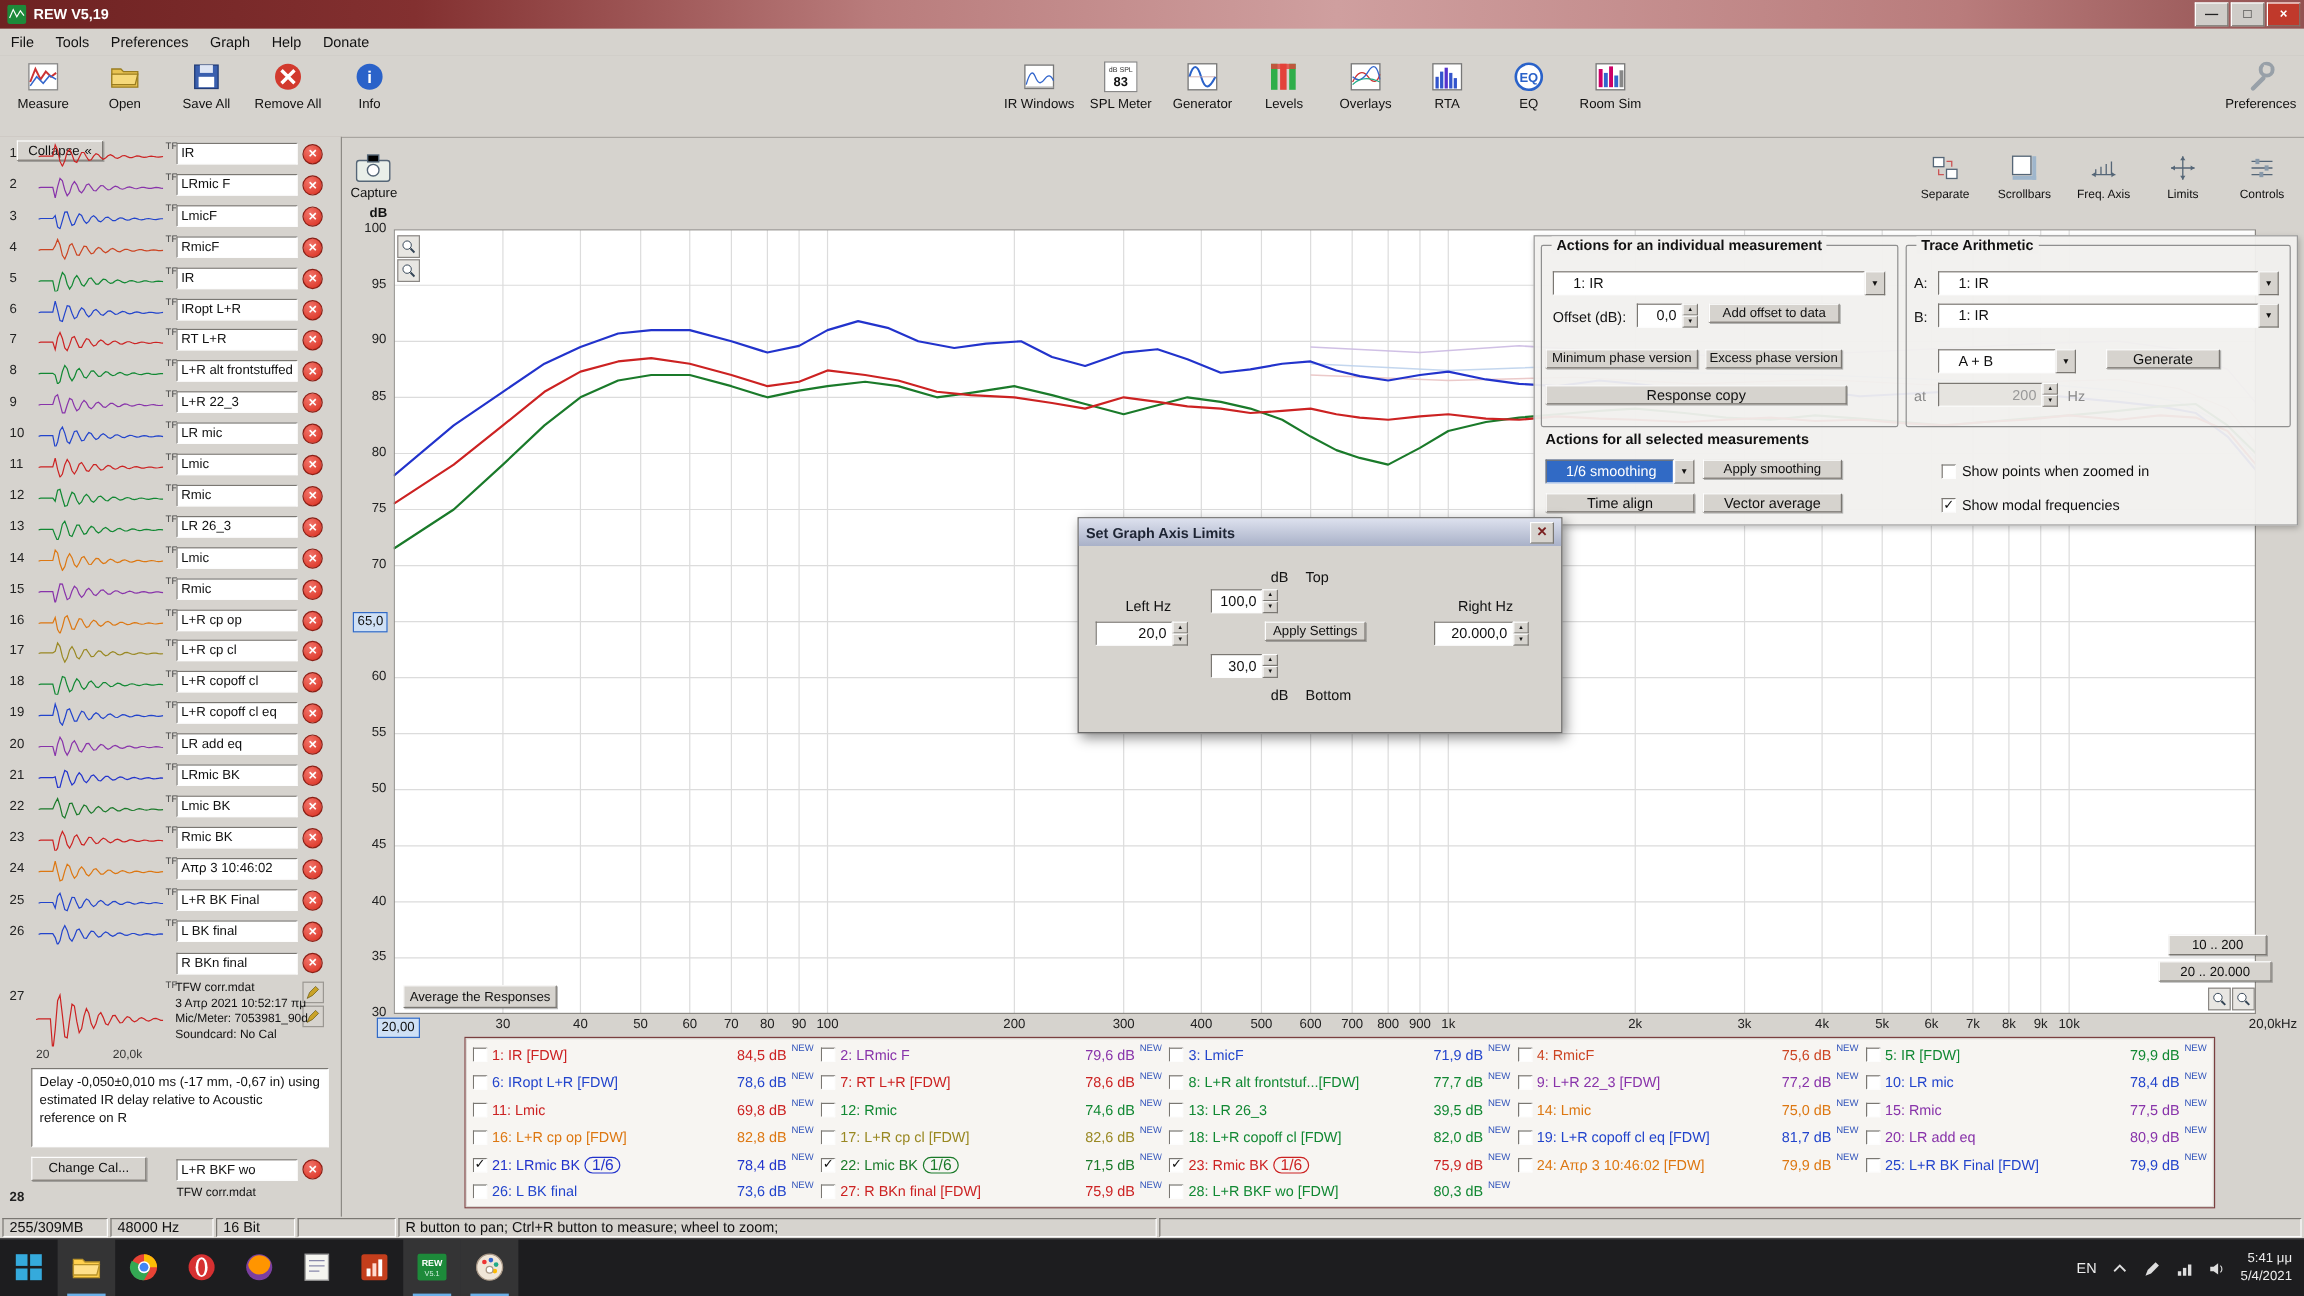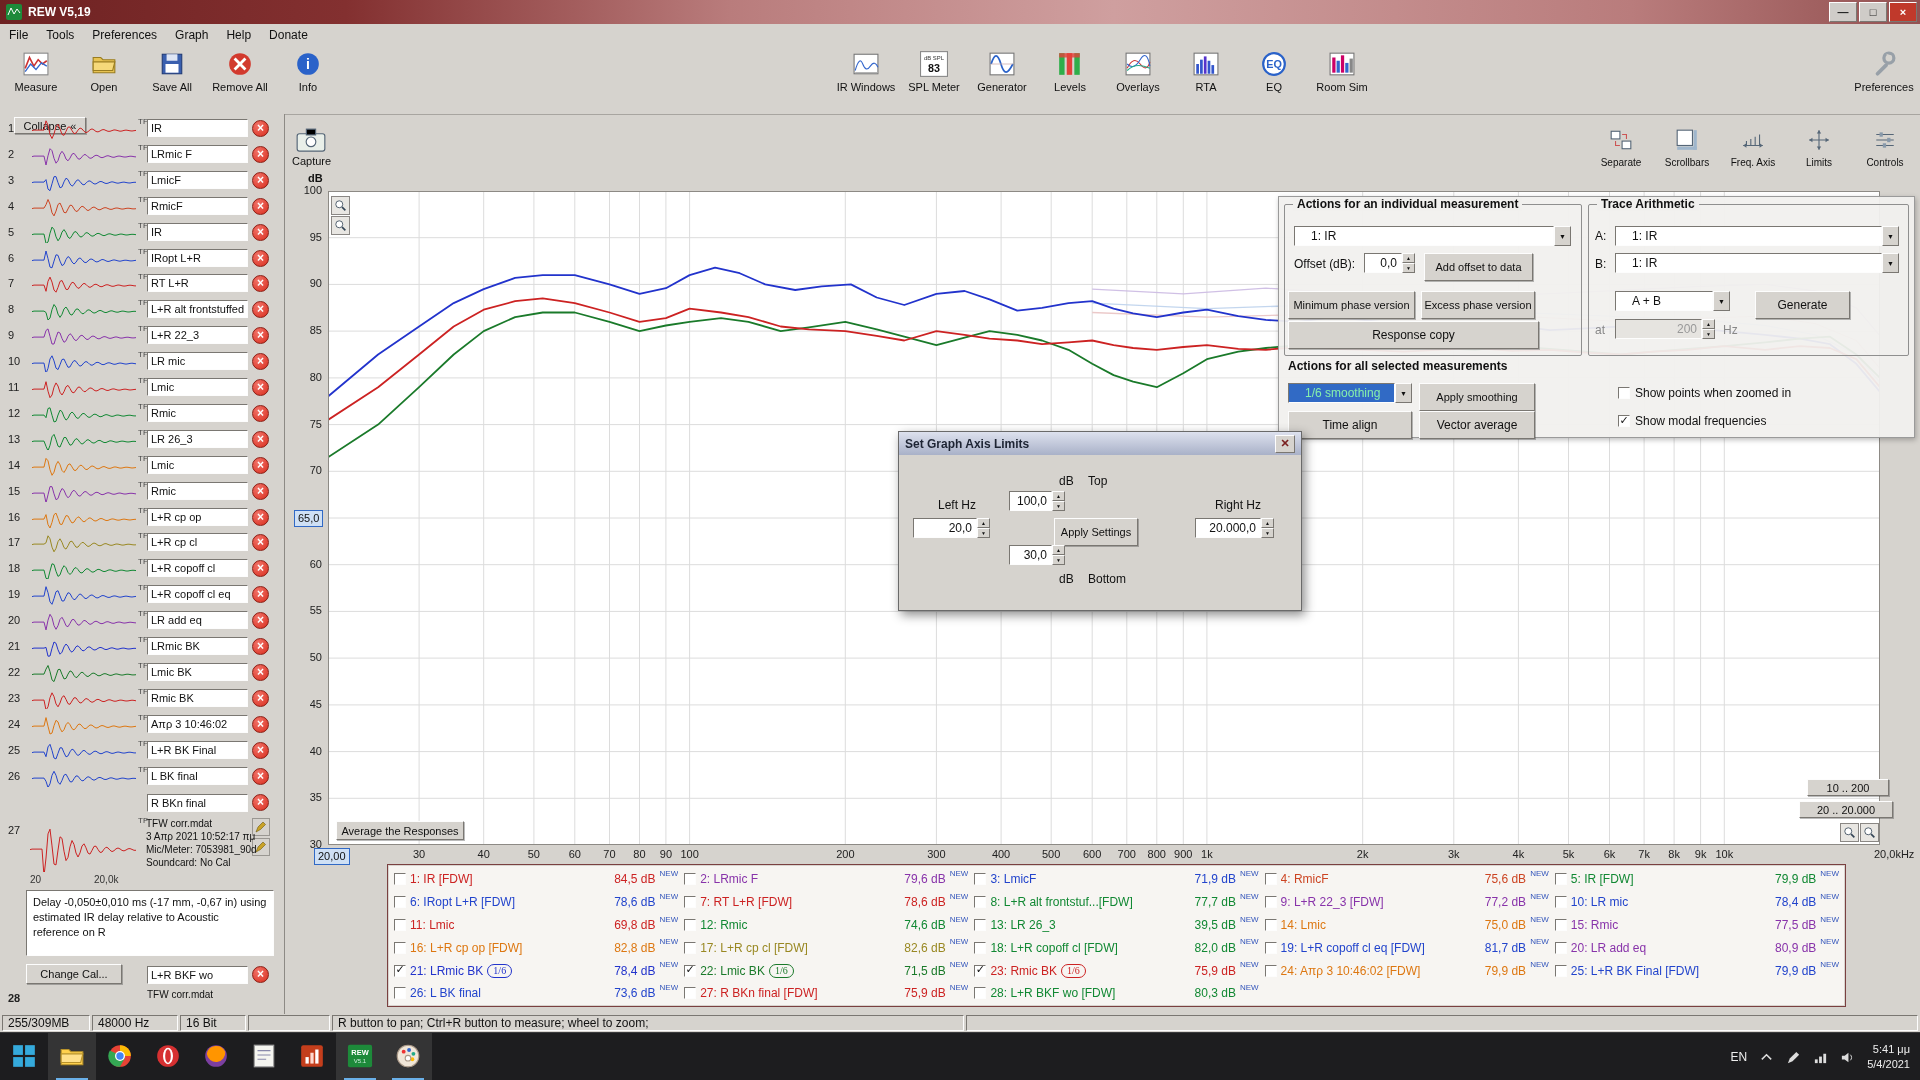--- a/index.html
+++ b/index.html
@@ -1,21 +1,21 @@
 <!DOCTYPE html>
 <html><head>
 <meta charset="utf-8">
 <style>
   html,body{margin:0;padding:0;background:#000;}
   #app{position:relative;width:1920px;height:1080px;background:#d6d3ce;overflow:hidden;
        font-family:"Liberation Sans",sans-serif;font-size:12px;color:#111;}
   .abs{position:absolute;}
   .btn{position:absolute;display:flex;align-items:center;justify-content:center;background:#d6d3ce;
        border:1px solid;border-color:#fdfdfd #7a7772 #7a7772 #fdfdfd;box-shadow:1px 1px 0 rgba(60,60,60,.35);
-       font-size:12px;cursor:pointer;white-space:nowrap;padding:0 6px;height:28px;box-sizing:border-box;}
+       font-size:12px;cursor:pointer;white-space:nowrap;padding:0 6px;height:16px;box-sizing:border-box;}
   .sunken{background:#fff;border:1px solid;border-color:#7a7772 #fdfdfd #fdfdfd #7a7772;box-sizing:border-box;}
   
   #titlebar{position:absolute;left:0;top:0;width:1920px;height:24px;
     background:linear-gradient(90deg,#6e2222 0%,#833030 18%,#b97c7c 38%,#cf9f9f 58%,#b97c7c 85%,#935151 100%);
     display:flex;align-items:center;color:#fff;font-weight:bold;}
   #win-icon{width:16px;height:16px;margin:0 6px;}
   #win-btns{margin-left:auto;display:flex;gap:2px;padding-right:3px;}
   .wbtn{width:26px;height:18px;display:flex;align-items:center;justify-content:center;font-size:11px;
     background:#cfccc8;color:#222;border:1px solid;border-color:#fdfdfd #7a7772 #7a7772 #fdfdfd;font-weight:bold;cursor:pointer;}
   .wbtn.close{background:#c0392b;color:#fff;}
@@ -60,21 +60,21 @@
   .zoombtn svg{width:13px;height:13px;}
   
   #controls-panel{position:absolute;left:1278px;top:196px;width:635px;height:240px;background:rgba(241,240,238,.95);
        border:1px solid #9a9a9a;box-shadow:1px 2px 5px rgba(0,0,0,.25);}
   .groupbox{position:absolute;border:1px solid #8f8f8f;border-radius:2px;}
   .grouplabel{position:absolute;top:-8px;left:8px;background:#f1f0ee;padding:0 4px;font-size:12px;font-weight:bold;white-space:nowrap;}
   .plabel{position:absolute;font-size:12px;white-space:nowrap;}
   .combo{position:absolute;display:flex;height:20px;}
   .combo-val{flex:1;background:#fff;border:1px solid;border-color:#7a7772 #fdfdfd #fdfdfd #7a7772;padding:2px 16px;font-size:12px;
        white-space:nowrap;overflow:hidden;box-sizing:border-box;}
-  .combo-val.sel{background:#316ac5;color:#86efac;}
+  .combo-val.sel{background:#316ac5;color:#ffffff;}
   .combo-btn{width:17px;background:#d6d3ce;border:1px solid;border-color:#fdfdfd #7a7772 #7a7772 #fdfdfd;display:flex;
        align-items:center;justify-content:center;font-size:7px;cursor:pointer;box-sizing:border-box;}
   .combo-btn::after{content:"▼";}
   .spin{position:absolute;display:flex;height:20px;}
   .spin-val{flex:1;background:#fff;border:1px solid;border-color:#7a7772 #fdfdfd #fdfdfd #7a7772;padding:2px 4px;font-size:12px;
        text-align:right;white-space:nowrap;overflow:hidden;box-sizing:border-box;}
   .spin.disabled .spin-val{background:#e6e4e0;color:#999;}
   .spin-btns{width:13px;display:flex;flex-direction:column;}
   .sb{flex:1;background:#d6d3ce;border:1px solid;border-color:#fdfdfd #7a7772 #7a7772 #fdfdfd;font-size:5px;line-height:4px;
        display:flex;align-items:center;justify-content:center;cursor:pointer;box-sizing:border-box;}
@@ -94,21 +94,21 @@
        font-size:11px;color:#7a2020;font-weight:bold;cursor:pointer;}
   .dlabel{position:absolute;font-size:12px;white-space:nowrap;}
   
   #legendbox{position:absolute;left:387px;top:864px;width:1459px;height:143px;background:#f7f5f2;
        border:1px solid #7a4040;box-shadow:inset 0 0 0 1px #d8d4cf;display:grid;
        grid-template-columns:repeat(5,1fr);grid-auto-rows:22.8px;padding:3px 6px;column-gap:6px;box-sizing:border-box;}
   .lentry{display:flex;align-items:center;gap:4px;overflow:hidden;font-size:12px;}
   .lentry .llabel{white-space:nowrap;overflow:hidden;}
   .lentry .lvalue{margin-left:auto;white-space:nowrap;}
   .lentry .lnew{font-size:8px;color:#3355bb;align-self:flex-start;margin-top:1px;}
-  .lbadge{font-size:10px;border:1px solid currentColor;border-radius:8px;padding:0 5px;height:12px;line-height:11px;white-space:nowrap;font-family:Liberation Serif, serif;}
+  .lbadge{font-size:13px;border:1px solid currentColor;border-radius:8px;padding:0 5px;height:12px;line-height:11px;white-space:nowrap;}
   
   #statusbar{position:absolute;left:0;top:1014px;width:1920px;height:18px;background:#d6d3ce;display:flex;gap:2px;padding:1px 2px;box-sizing:border-box;}
   .scell{border:1px solid;border-color:#7a7772 #fdfdfd #fdfdfd #7a7772;font-size:12px;padding:0 5px;white-space:nowrap;overflow:hidden;line-height:14px;}
   
   #taskbar{position:absolute;left:0;top:1032px;width:1920px;height:48px;background:#1d1d1f;border-top:1px solid #3a3a3c;
        display:flex;align-items:center;color:#eee;}
   #task-icons{display:flex;align-items:center;height:100%;}
   .task-ic{width:48px;height:100%;display:flex;align-items:center;justify-content:center;cursor:pointer;position:relative;}
   .task-ic svg{width:26px;height:26px;}
   .task-ic.open{background:rgba(255,255,255,.10);}

